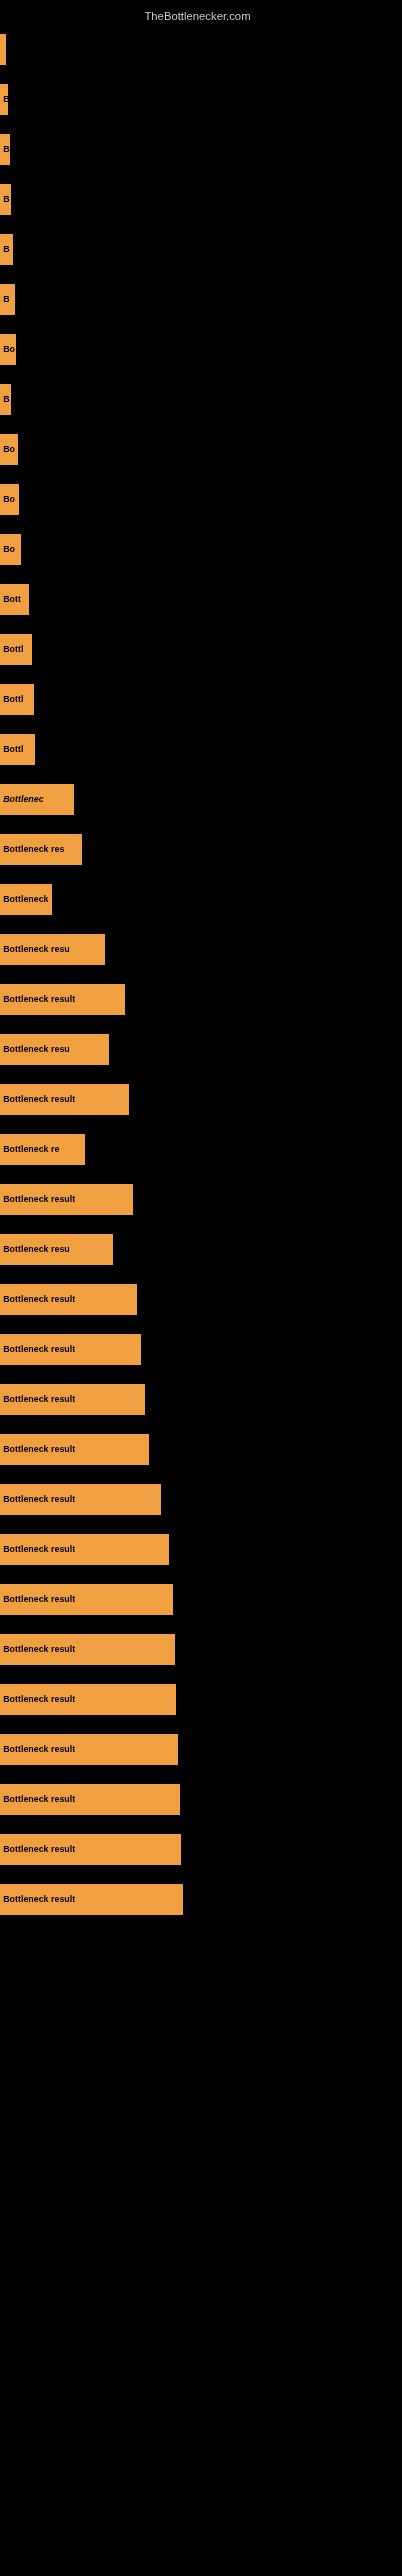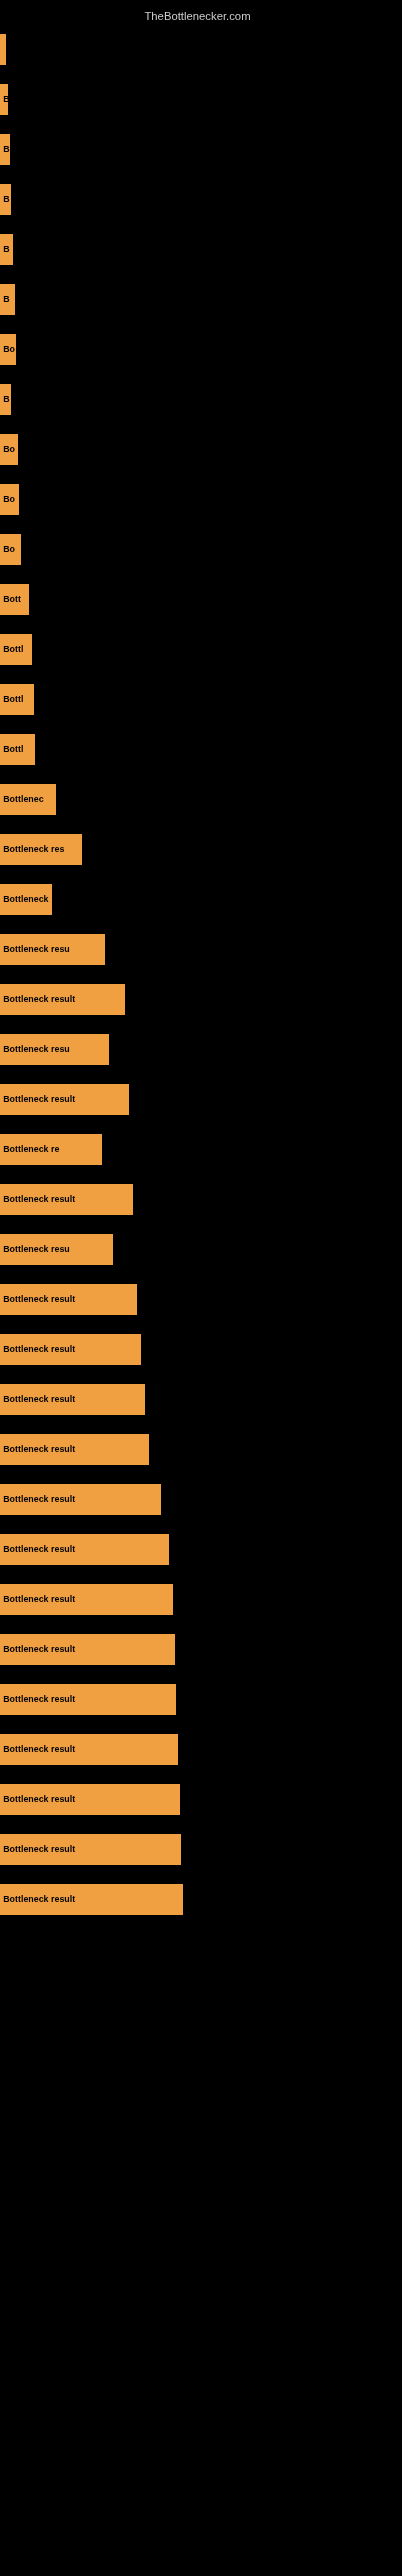--- a/index.html
+++ b/index.html
@@ -95,42 +95,42 @@
     <div class="bar-row">
       <div class="bar-label" style="width: 32px;">Bottl</div>
     </div>
     <div class="bar-row">
       <div class="bar-label" style="width: 34px;">Bottl</div>
     </div>
     <div class="bar-row">
       <div class="bar-label" style="width: 35px;">Bottl</div>
     </div>
     <div class="bar-row">
-      <div class="bar-label" style="width: 56px;">Bottlenec</div>
+      <div class="bar-label" style="width: 74px; font-style: italic;">Bottlenec</div>
     </div>
     <div class="bar-row">
       <div class="bar-label" style="width: 82px;">Bottleneck res</div>
     </div>
     <div class="bar-row">
       <div class="bar-label" style="width: 52px;">Bottleneck</div>
     </div>
     <div class="bar-row">
       <div class="bar-label" style="width: 105px;">Bottleneck resu</div>
     </div>
     <div class="bar-row">
       <div class="bar-label" style="width: 125px;">Bottleneck result</div>
     </div>
     <div class="bar-row">
       <div class="bar-label" style="width: 109px;">Bottleneck resu</div>
     </div>
     <div class="bar-row">
       <div class="bar-label" style="width: 129px;">Bottleneck result</div>
     </div>
     <div class="bar-row">
-      <div class="bar-label" style="width: 102px;">Bottleneck re</div>
+      <div class="bar-label" style="width: 85px;">Bottleneck re</div>
     </div>
     <div class="bar-row">
       <div class="bar-label" style="width: 133px;">Bottleneck result</div>
     </div>
     <div class="bar-row">
       <div class="bar-label" style="width: 113px;">Bottleneck resu</div>
     </div>
     <div class="bar-row">
       <div class="bar-label" style="width: 137px;">Bottleneck result</div>
     </div>

